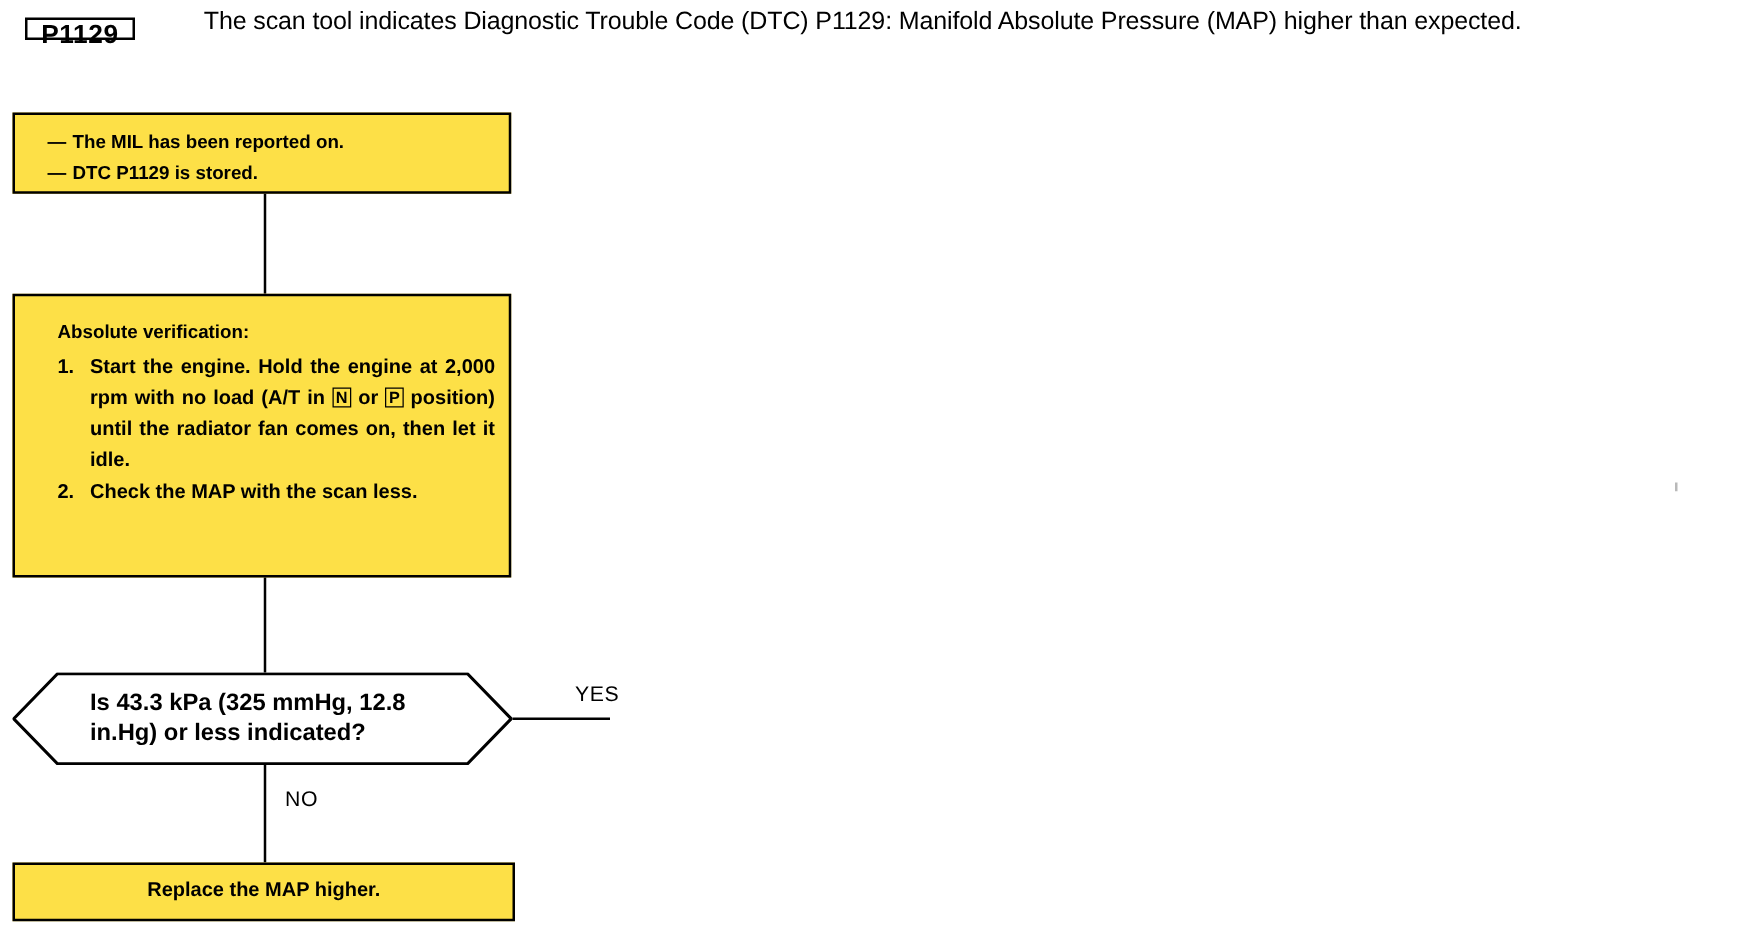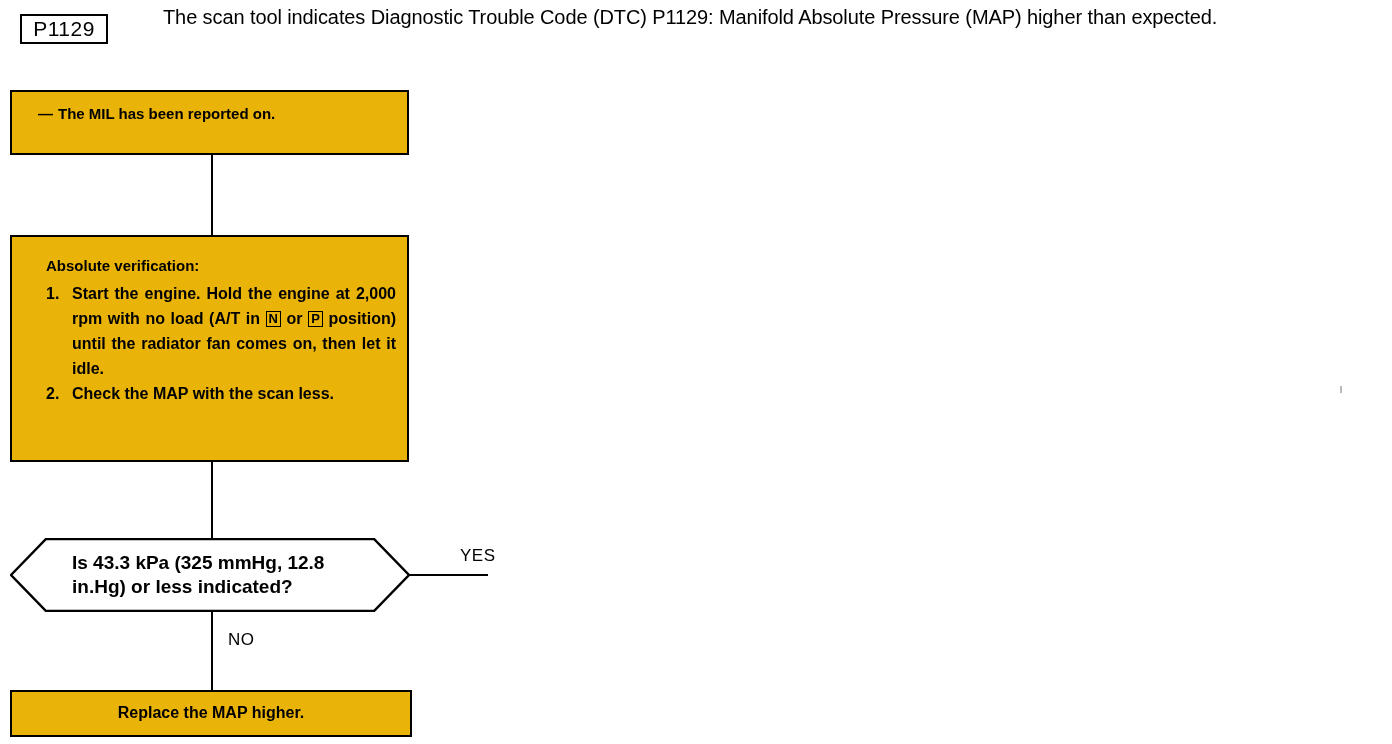--- a/index.html
+++ b/index.html
@@ -23,49 +23,49 @@
     width: 1392px;
     height: 744px;
   }
 
   
   .dtc-badge {
     position: absolute;
     left: 20px;
     top: 14px;
     width: 88px;
-    height: 30px;
+    height: 18px;
     border: 2px solid #000;
     box-sizing: border-box;
     display: flex;
-    align-items: center;
+    align-items: flex-start;
     justify-content: center;
     font-size: 21px;
-    font-weight: normal;
+    font-weight: bold;
     letter-spacing: 0.5px;
   }
 
   .header-text {
     position: absolute;
     left: 126px;
     top: 3px;
     width: 1258px;
     font-size: 20px;
     line-height: 28px;
     font-weight: normal;
     letter-spacing: -0.1px;
     margin-left: 37px;
   }
 
   
   .fbox {
     position: absolute;
     border: 2px solid #000;
     box-sizing: border-box;
-    background: #eab308;
+    background: #fde047;
   }
 
   
   #box-conditions {
     left: 10px;
     top: 90px;
     width: 399px;
     height: 65px;
   }
   .cond-list {
@@ -230,20 +230,23 @@
   <div class="dtc-badge">
     <span>P1129</span>
   </div>
   <div class="header-text">The scan tool indicates Diagnostic Trouble Code (DTC) P1129: Manifold Absolute Pressure (MAP) higher than expected.</div>
 
   <div class="fbox" id="box-conditions">
     <div class="cond-list">
       <div>
         <span class="dash">—</span><span>The MIL has been reported on.</span>
       </div>
+      <div>
+        <span class="dash">—</span><span>DTC P1129 is stored.</span>
+      </div>
     </div>
   </div>
 
   <div class="vline" id="conn-1"></div>
 
   <div class="fbox" id="box-verification">
     <div class="verif-title">Absolute verification:</div>
     <div class="steps">
       <div class="step step1">
         <span class="step-num">1.</span>

